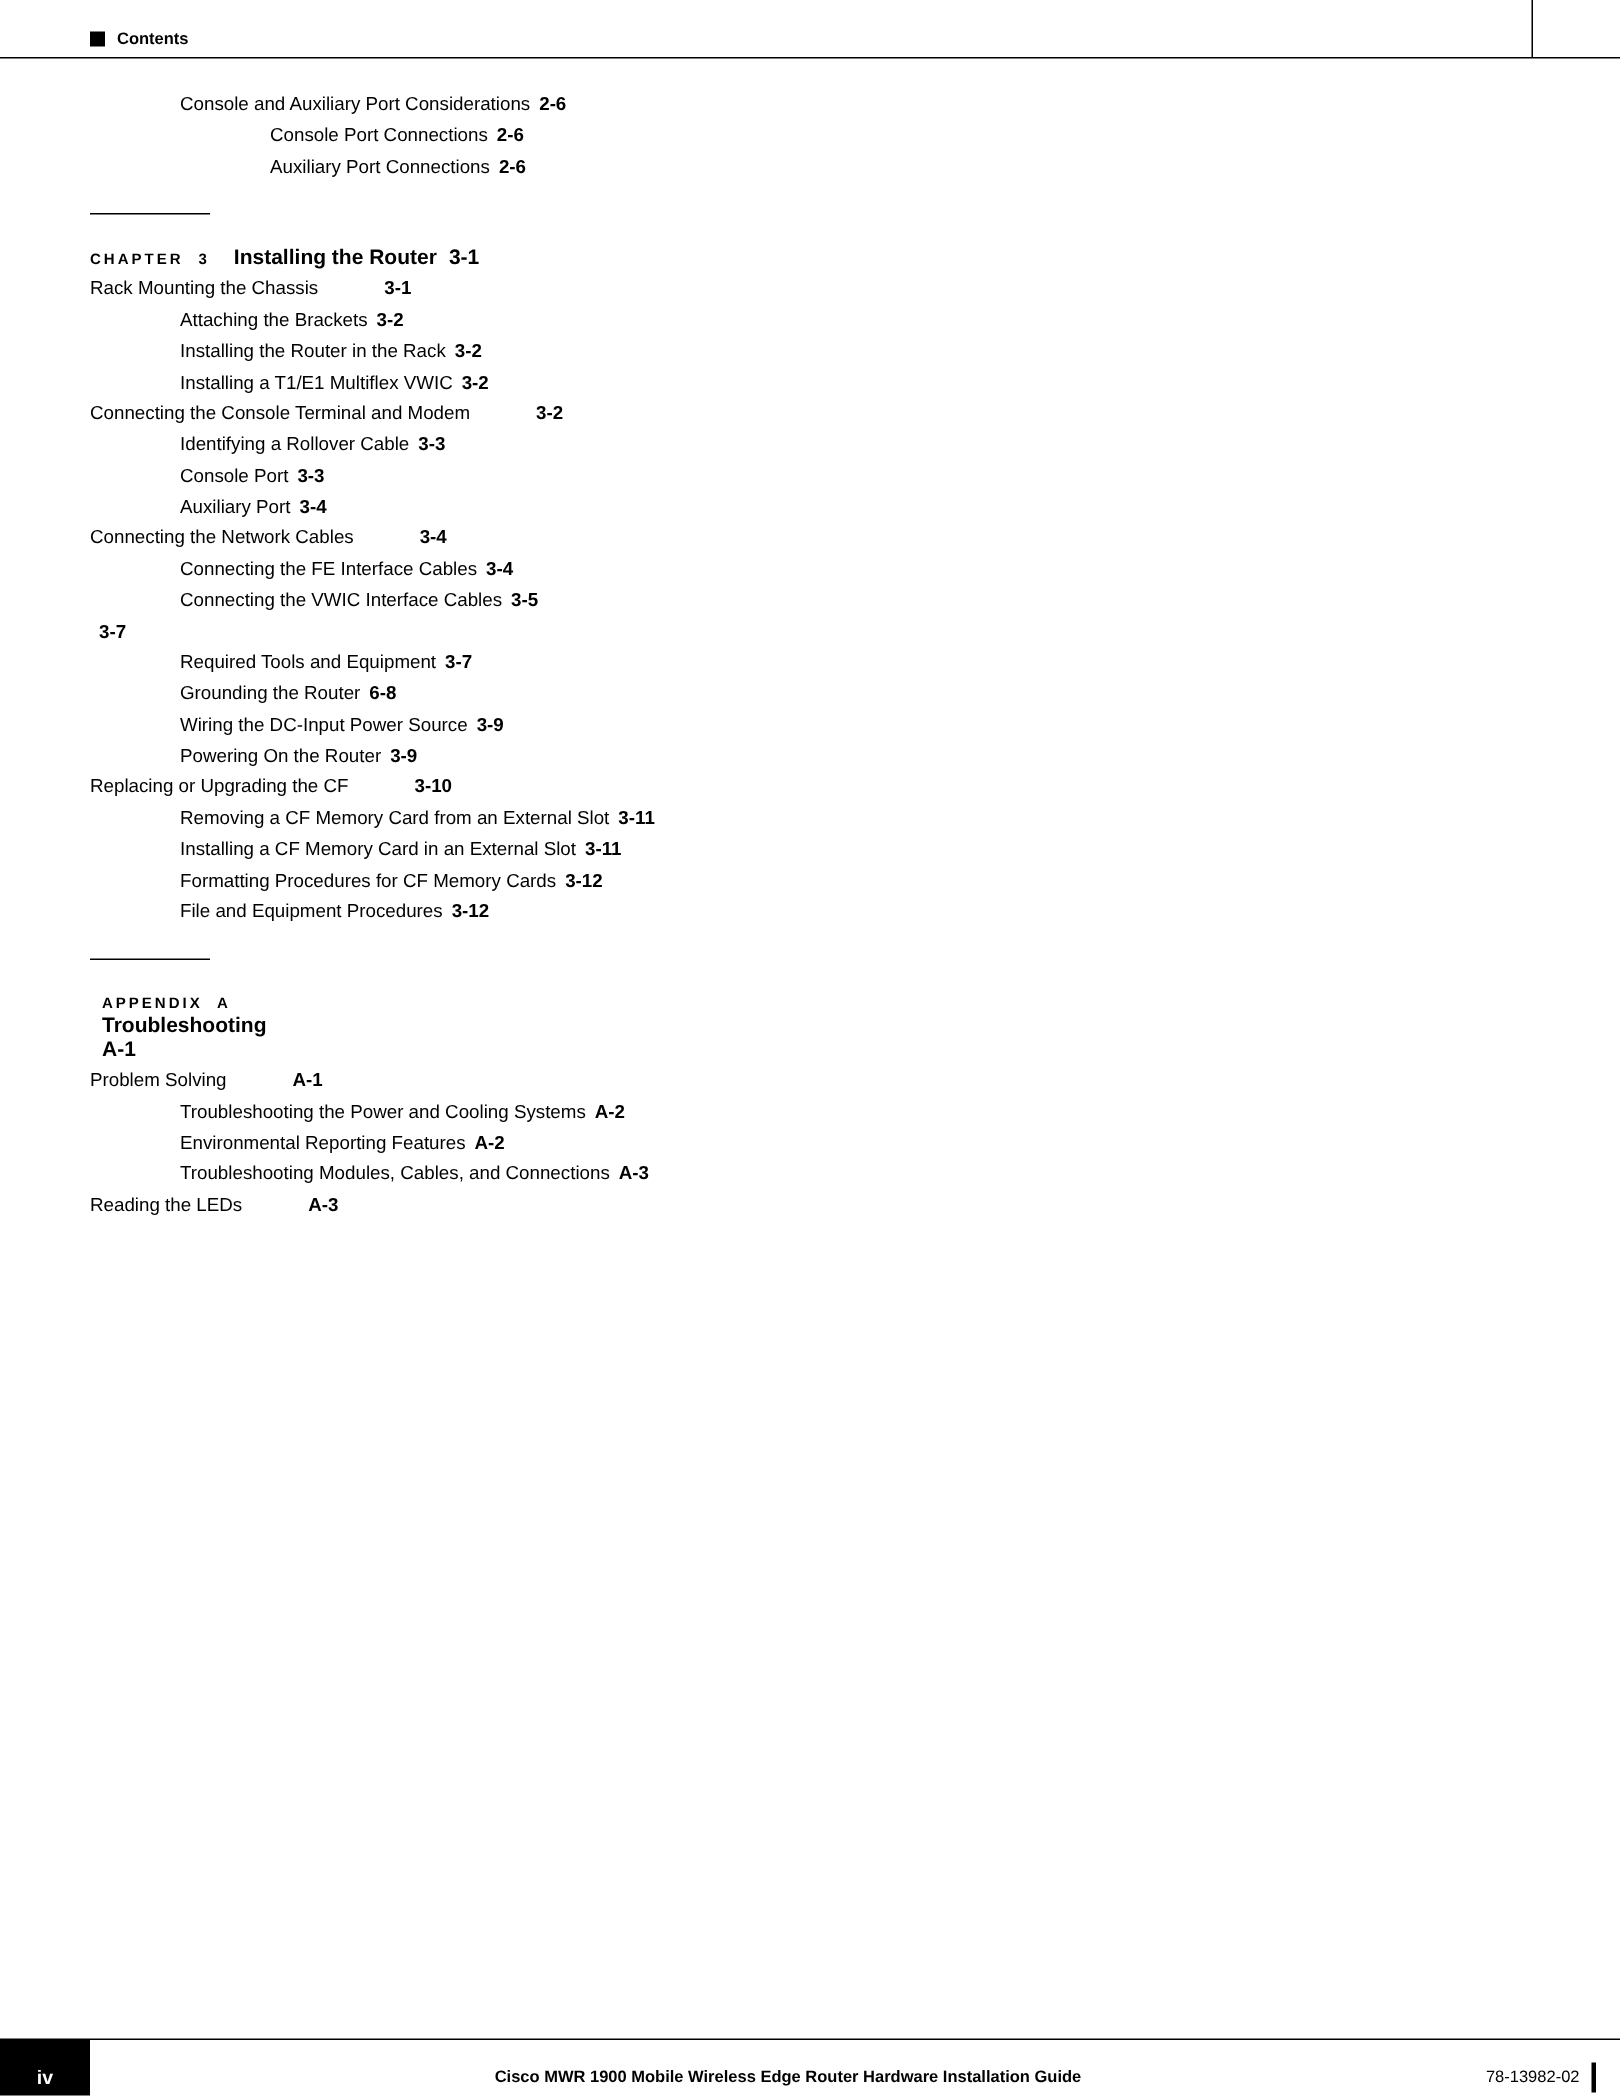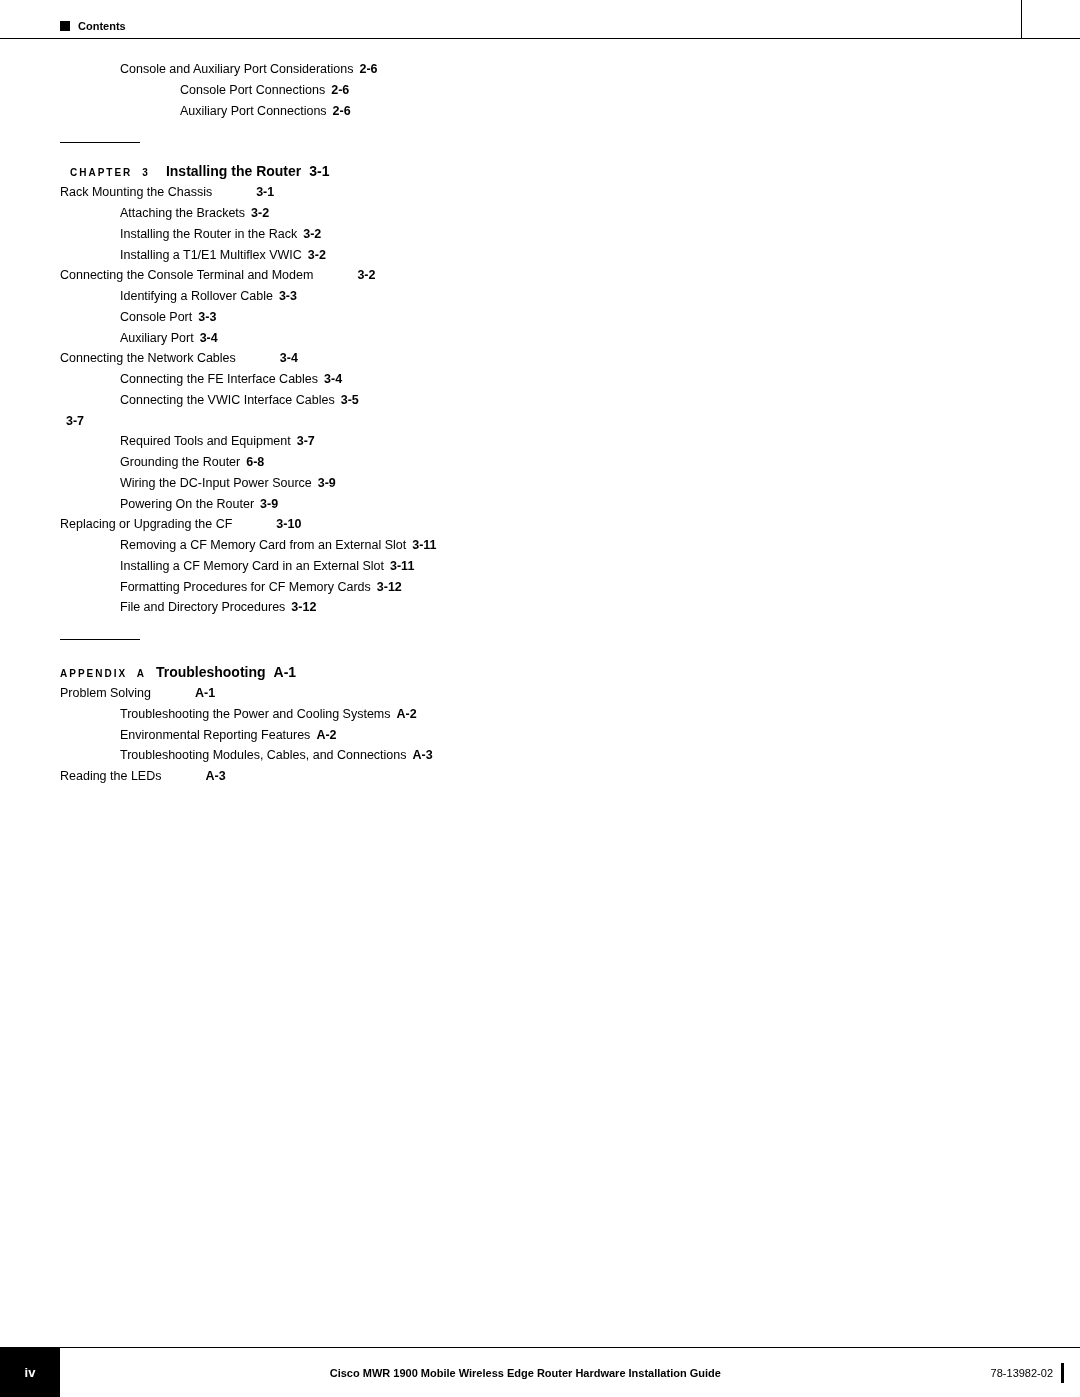--- a/index.html
+++ b/index.html
@@ -129,21 +129,20 @@
 
     .chapter-label {
       font-family: Arial, Helvetica, sans-serif;
       font-size: 10px;
       font-weight: bold;
       letter-spacing: 2px;
       color: #000000;
       text-transform: uppercase;
       margin-right: 10px;
       white-space: nowrap;
-      margin-left: 10px;
     }
 
     .chapter-number {
       font-family: Arial, Helvetica, sans-serif;
       font-size: 10px;
       font-weight: bold;
       letter-spacing: 2px;
       color: #000000;
       margin-right: 16px;
     }
@@ -169,20 +168,21 @@
       background: #000000;
       margin-bottom: 4px;
     }
 
     
     .appendix-header {
       display: flex;
       align-items: baseline;
       margin-bottom: 4px;
       margin-top: 24px;
+      flex-direction: column;
     }
 
     .appendix-label {
       font-family: Arial, Helvetica, sans-serif;
       font-size: 10px;
       font-weight: bold;
       letter-spacing: 2px;
       color: #000000;
       text-transform: uppercase;
       margin-right: 10px;
@@ -201,21 +201,21 @@
       color: #000000;
       text-transform: uppercase;
     }
 
     
     .bottom-footer {
       position: absolute;
       bottom: 0;
       left: 0;
       right: 0;
-      height: 50px;
+      height: 38px;
     }
 
     .footer-top-line {
       width: 100%;
       height: 1px;
       background: #000000;
     }
 
     .footer-content {
       display: flex;
@@ -387,21 +387,21 @@
       </div>
       <div class="toc-entry level1">
         <span class="toc-title">Installing a CF Memory Card in an External Slot</span>
         <span class="toc-page">3-11</span>
       </div>
       <div class="toc-entry level1">
         <span class="toc-title">Formatting Procedures for CF Memory Cards</span>
         <span class="toc-page">3-12</span>
       </div>
       <div class="toc-entry level1">
-        <span class="toc-title">File and Directory Procedures</span>
+        <span class="toc-title">File and Equipment Procedures</span>
         <span class="toc-page">3-12</span>
       </div>
 
 
     </div>
 
     <div class="spacer-before-chapter"></div>
     <div class="chapter-divider"></div>
     <div class="appendix-header">
       <span class="appendix-label">APPENDIX&nbsp;&nbsp;A</span>

